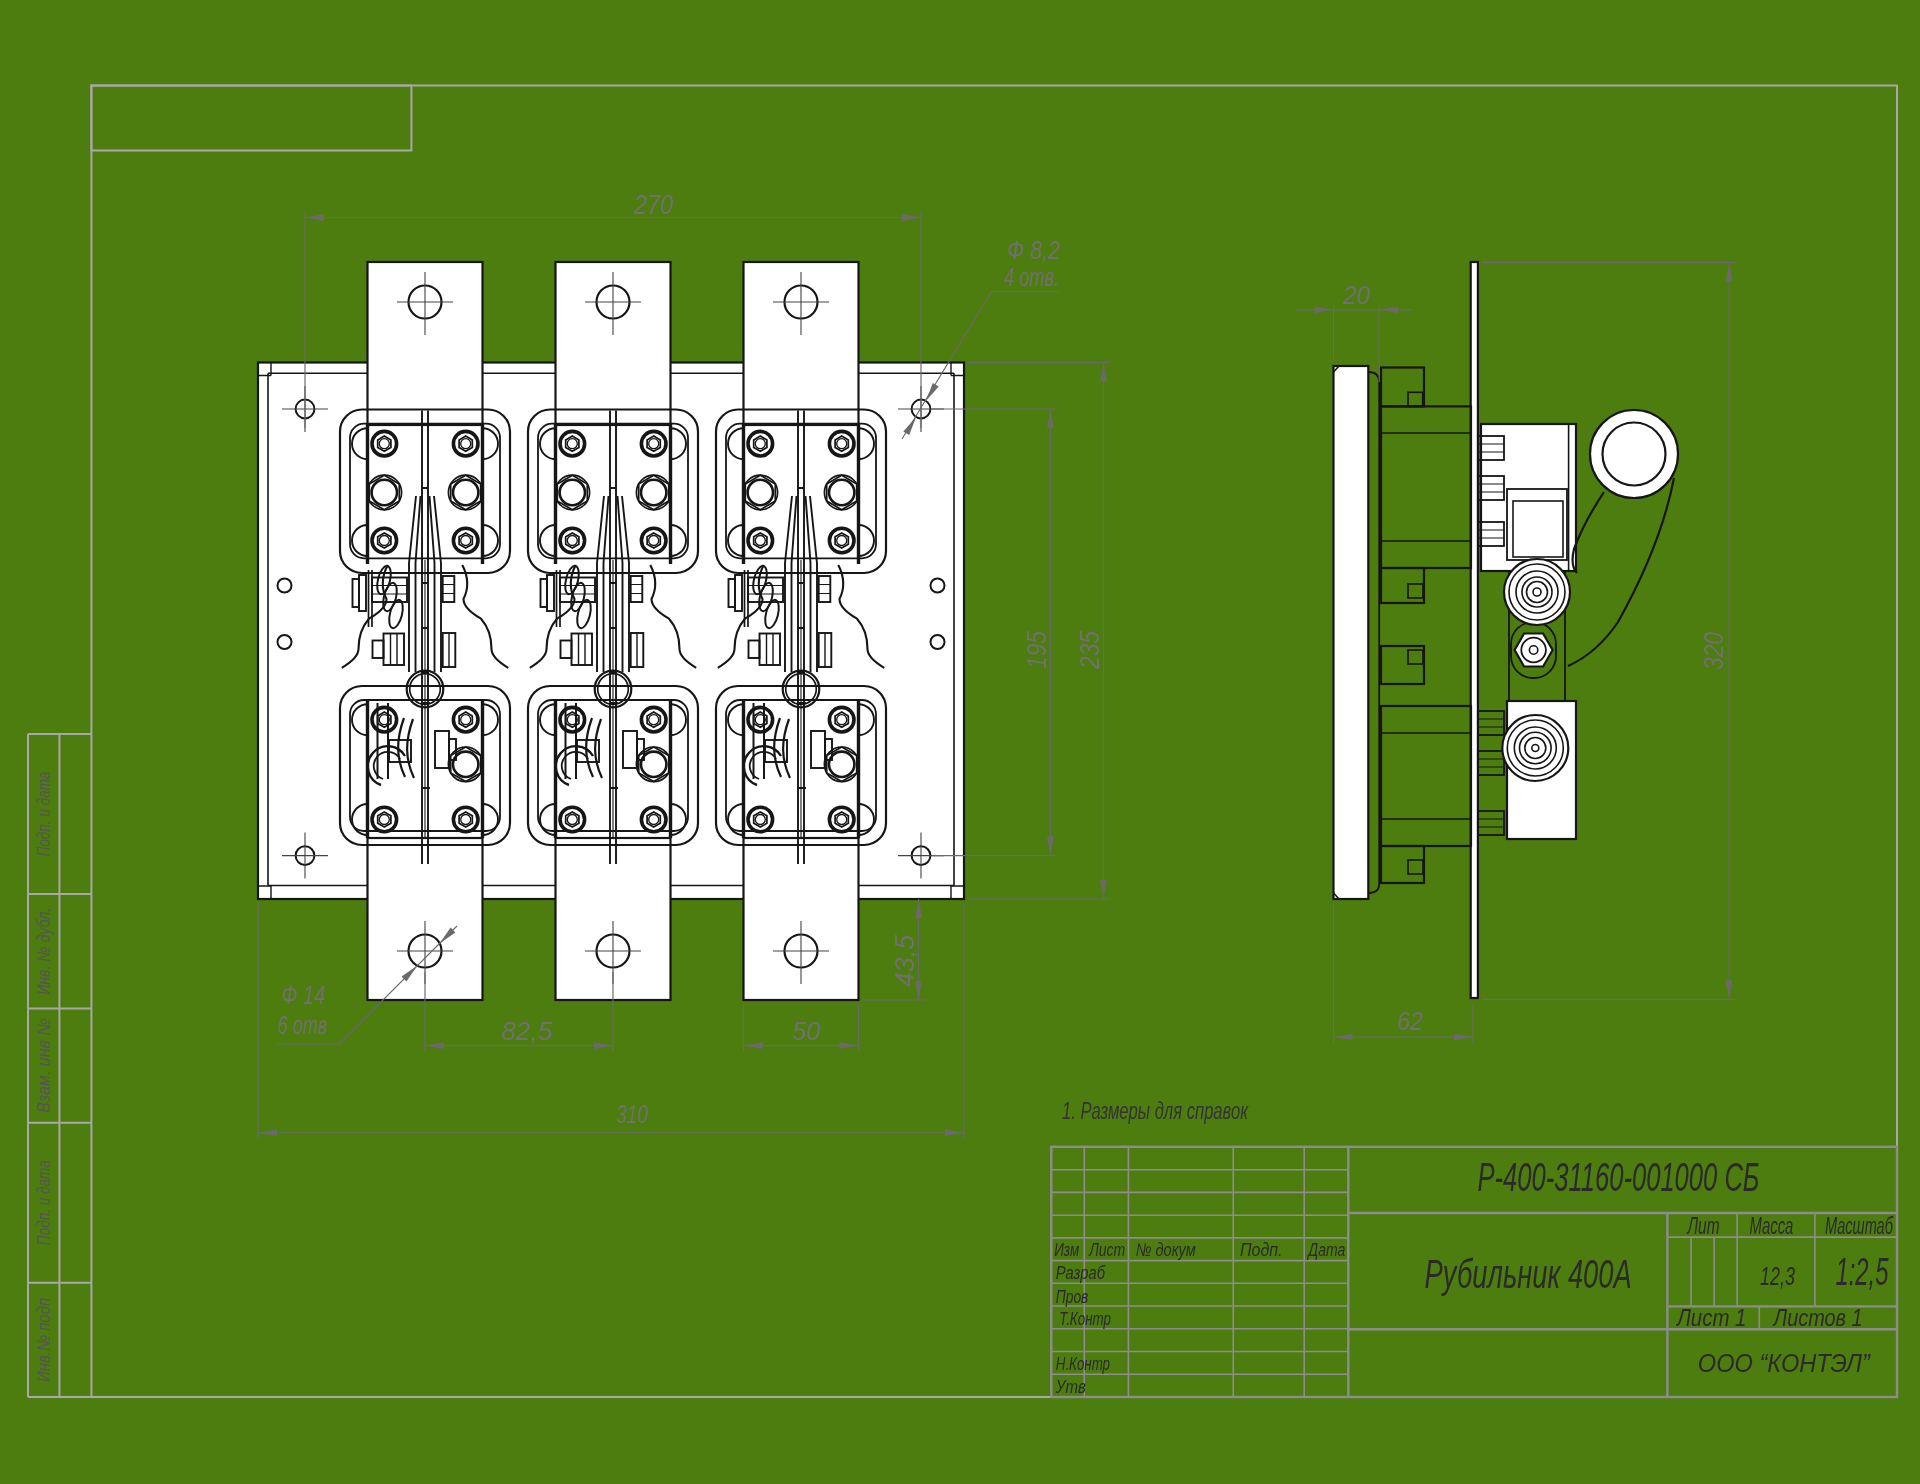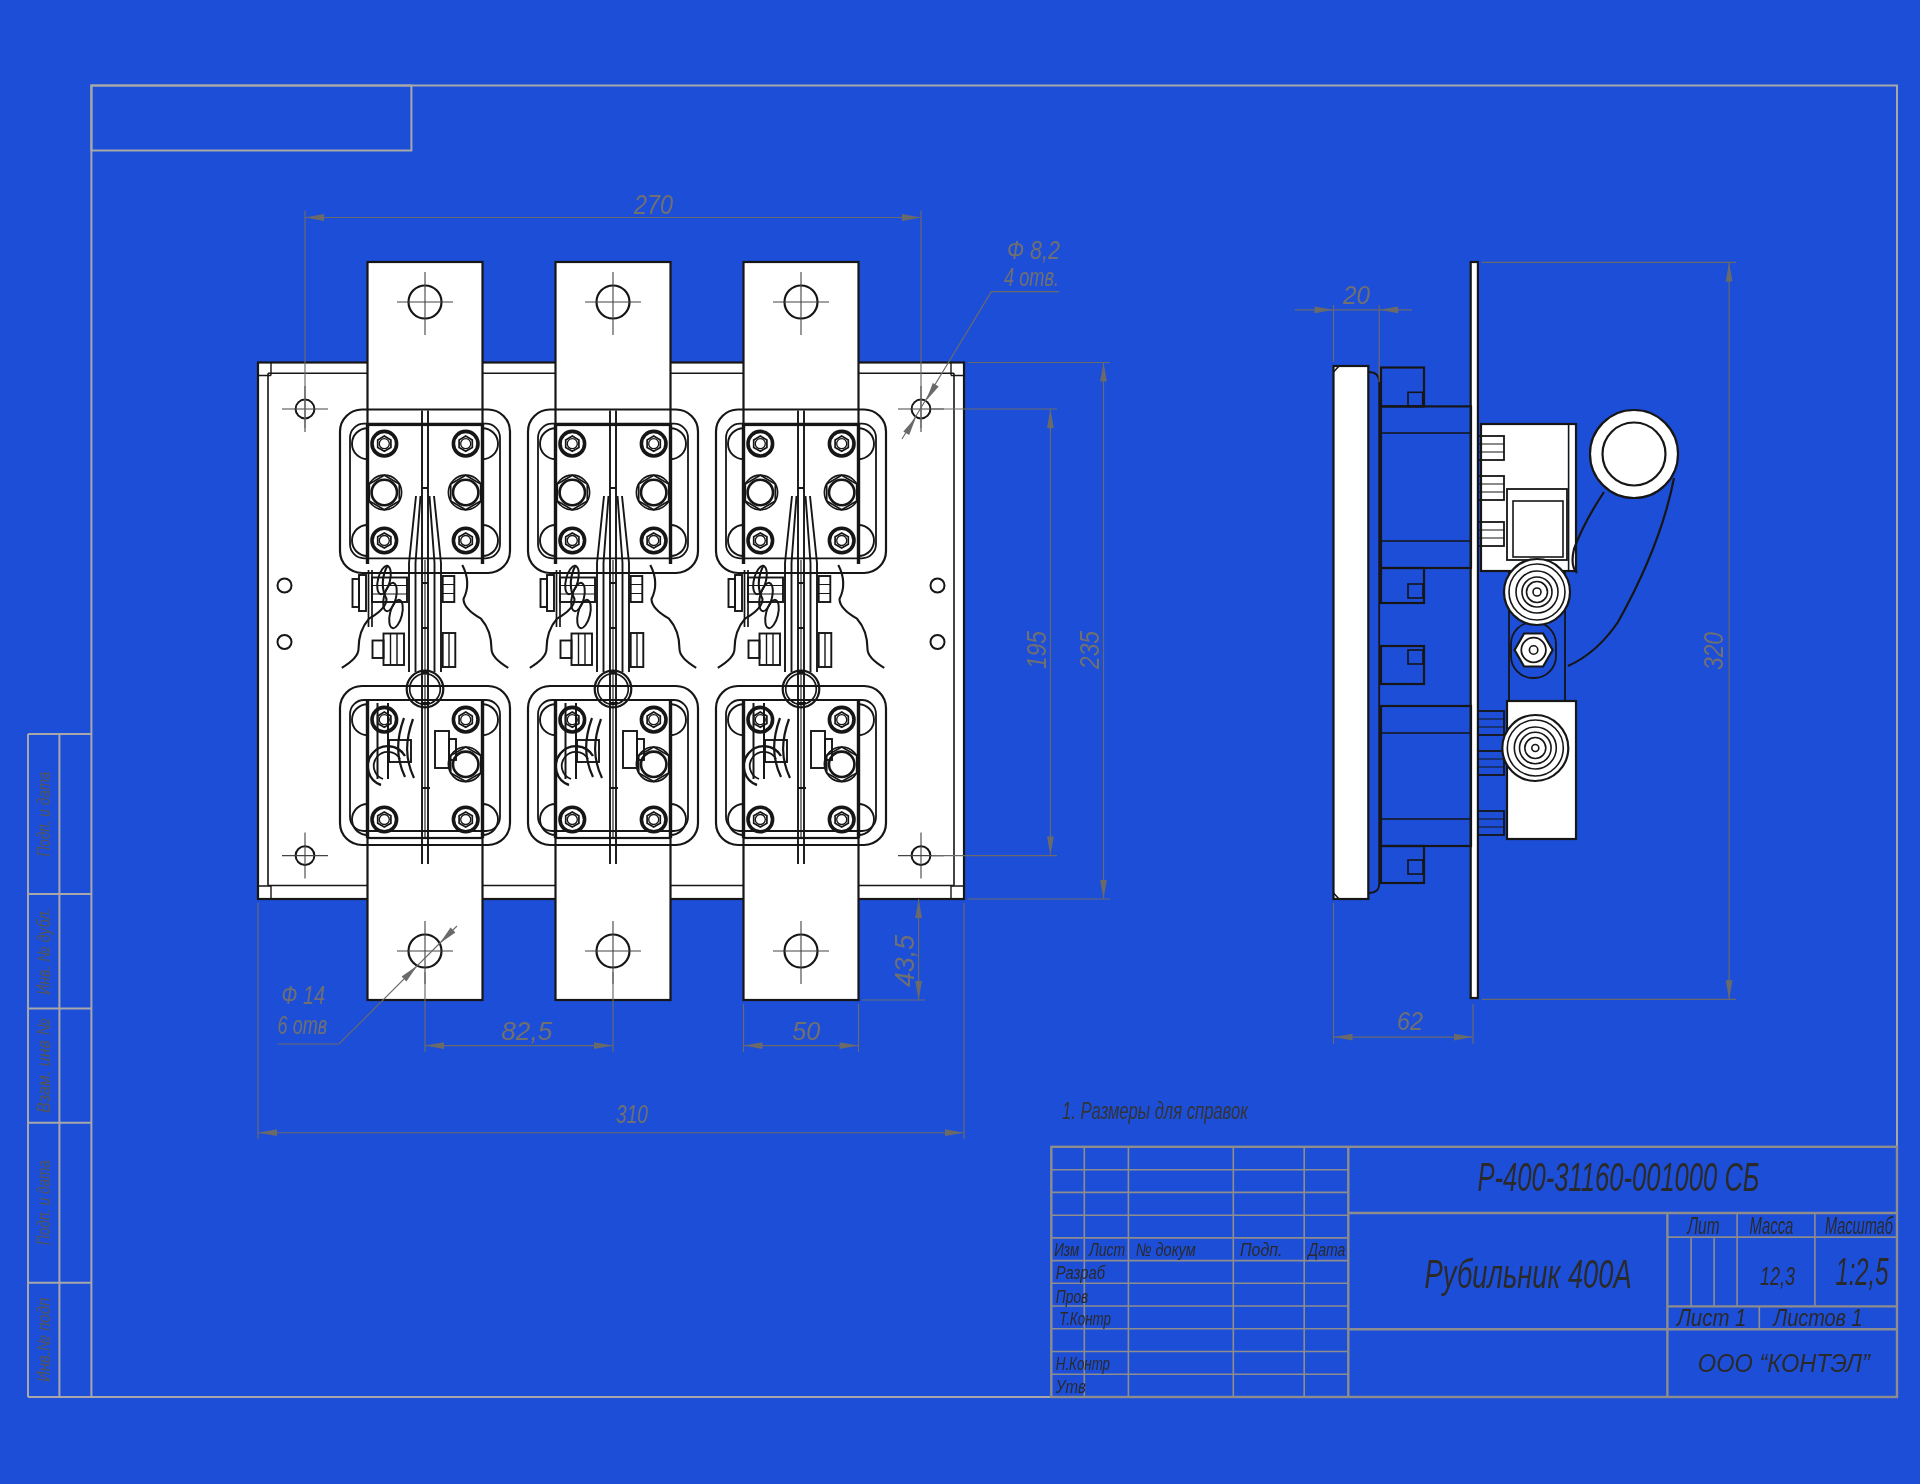--- a/index.html
+++ b/index.html
@@ -1,16 +1,16 @@
 <!DOCTYPE html>
 <html><head>
 <meta charset="utf-8">
 <style>
   html,body{margin:0;padding:0;background:#fff;}
-  .page{position:relative;width:1920px;height:1484px;background:#1d4ed8;overflow:hidden;text-align:center;}
+  .page{position:relative;width:1920px;height:1484px;background:#4d7c0f;overflow:hidden;text-align:center;}
   svg{position:absolute;left:0;top:0;}
   text{font-family:"Liberation Sans",sans-serif;font-style:italic;}
 </style>
 </head>
 <body>
 <div class="page">
 <svg width="1920" height="1484" viewBox="0 0 1920 1484">
 <defs>
 <g id="ph" fill="none" stroke="#161616" stroke-width="2.2">
 <rect x="-57.5" y="262" width="115" height="163" fill="#fff"></rect>

